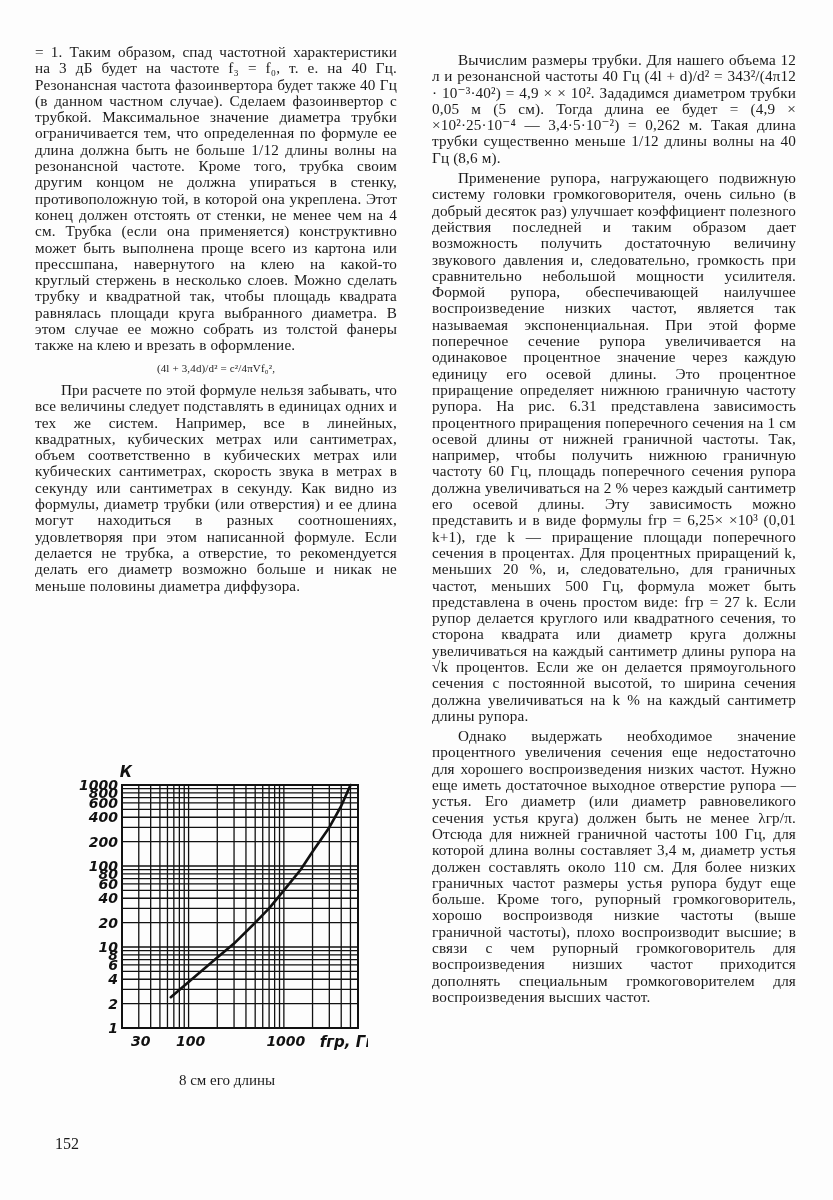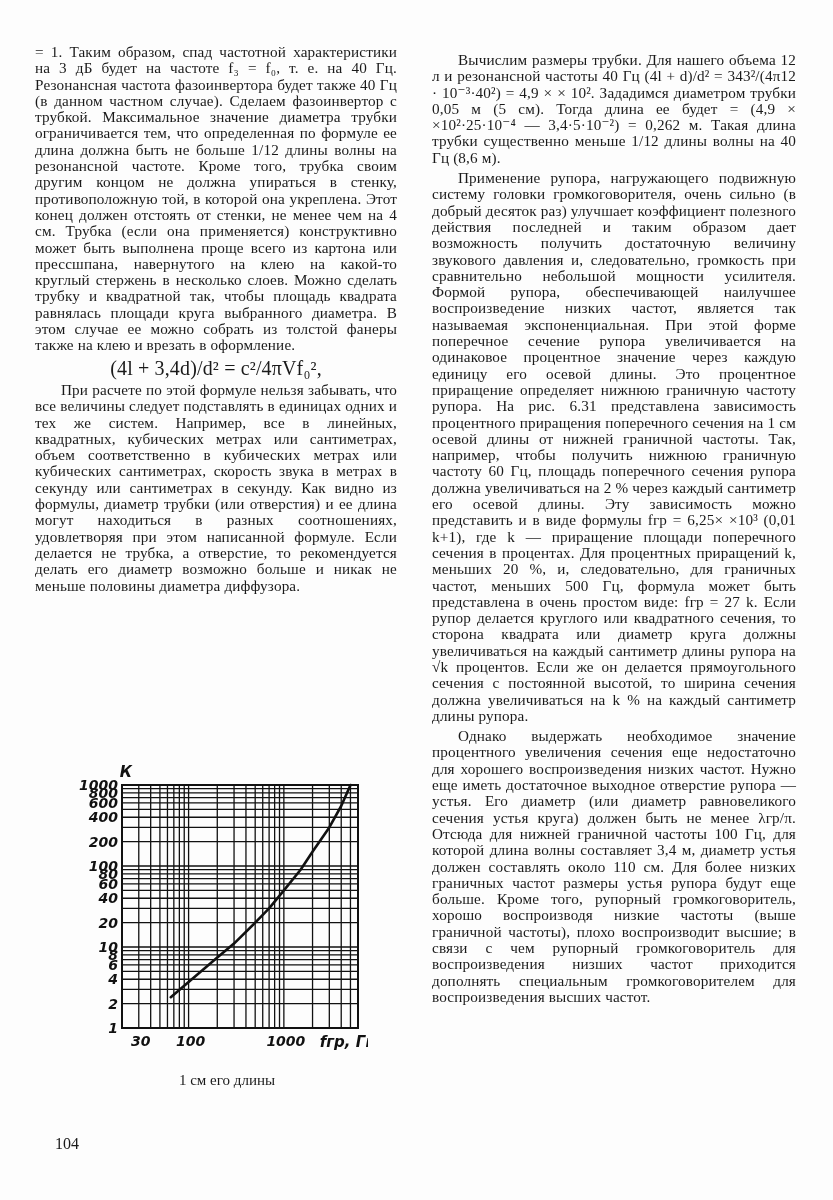--- a/index.html
+++ b/index.html
@@ -4,21 +4,21 @@
 <style>
   html, body { margin: 0; padding: 0; background: #fdfdfd; }
   body { width: 833px; height: 1200px; position: relative; overflow: hidden;
          font-family: "Liberation Serif", "DejaVu Serif", serif; color: #1a1a1a; }
   .col { position: absolute; top: 40px; width: 370px; font-size: 15.2px; line-height: 16.3px;
          text-align: justify; letter-spacing: 0.15px; }
   .col-left { left: 31px; }
   .col-right { left: 428px; top: 48px; width: 372px; }
   .col p { margin: 4px; text-indent: 0; }
   .col p.ind { text-indent: 26px; }
-  .formula { text-align: center; margin: 6px 0 6px 0; font-style: normal; font-size: 20px; }
+  .formula { text-align: center; margin: 6px 0 6px 0; font-style: normal; font-size: 11px; }
   .heading { text-align: center; font-family: "DejaVu Sans", "Liberation Sans", sans-serif;
              font-weight: bold; font-size: 13px; margin: 14px 0 6px 0; letter-spacing: 0.5px; }
   .chart-wrap { position: absolute; left: 78px; top: 760px; width: 290px; height: 300px; }
   .caption { position: absolute; left: 52px; top: 1072px; width: 350px; font-size: 15px;
              line-height: 16.5px; text-align: justify; }
   .caption .last { text-align: center; display: block; }
   .page-num { position: absolute; left: 55px; top: 1135px; font-size: 16px; }
   svg text { font-family: "DejaVu Sans", "Liberation Sans", sans-serif; font-style: italic; font-weight: bold; }
 </style>
 </head>
@@ -103,22 +103,22 @@
       <text x="40" y="30" text-anchor="end" font-size="14" fill="#111">1000</text>
       <text x="62.776545378213164" y="286" text-anchor="middle" font-size="14" fill="#111">30</text>
       <text x="112.59218668000517" y="286" text-anchor="middle" font-size="14" fill="#111">100</text>
       <text x="207.86406711393585" y="286" text-anchor="middle" font-size="14" fill="#111">1000</text>
       <text x="48" y="17" text-anchor="middle" font-size="15" fill="#111">К</text>
       <text x="270" y="287" text-anchor="middle" font-size="15" fill="#111">fгр, Гц</text>
     </svg>
 </div>
 
 <div class="caption">
-  <span class="last">1 см его длины</span>
+  <span class="last">8 см его длины</span>
 </div>
 
-<div class="page-num">104</div>
+<div class="page-num">152</div>
 
 <div class="col col-right">
   <p class="ind">Вычислим размеры трубки. Для нашего объема 12 л и резонансной частоты 40 Гц (4l + d)/d² = 343²/(4π12 · 10⁻³·40²) = 4,9 × × 10². Зададимся диаметром трубки 0,05 м (5 см). Тогда длина ее будет = (4,9 × ×10²·25·10⁻⁴ — 3,4·5·10⁻²) = 0,262 м. Такая длина трубки существенно меньше 1/12 длины волны на 40 Гц (8,6 м).</p>
   <p class="ind">Применение рупора, нагружающего подвижную систему головки громкоговорителя, очень сильно (в добрый десяток раз) улучшает коэффициент полезного действия последней и таким образом дает возможность получить достаточную величину звукового давления и, следовательно, громкость при сравнительно небольшой мощности усилителя. Формой рупора, обеспечивающей наилучшее воспроизведение низких частот, является так называемая экспоненциальная. При этой форме поперечное сечение рупора увеличивается на одинаковое процентное значение через каждую единицу его осевой длины. Это процентное приращение определяет нижнюю граничную частоту рупора. На рис. 6.31 представлена зависимость процентного приращения поперечного сечения на 1 см осевой длины от нижней граничной частоты. Так, например, чтобы получить нижнюю граничную частоту 60 Гц, площадь поперечного сечения рупора должна увеличиваться на 2 % через каждый сантиметр его осевой длины. Эту зависимость можно представить и в виде формулы fгр = 6,25× ×10³ (0,01 k+1), где k — приращение площади поперечного сечения в процентах. Для процентных приращений k, меньших 20 %, и, следовательно, для граничных частот, меньших 500 Гц, формула может быть представлена в очень простом виде: fгр = 27 k. Если рупор делается круглого или квадратного сечения, то сторона квадрата или диаметр круга должны увеличиваться на каждый сантиметр длины рупора на √k процентов. Если же он делается прямоугольного сечения с постоянной высотой, то ширина сечения должна увеличиваться на k % на каждый сантиметр длины рупора.</p>
   <p class="ind">Однако выдержать необходимое значение процентного увеличения сечения еще недостаточно для хорошего воспроизведения низких частот. Нужно еще иметь достаточное выходное отверстие рупора — устья. Его диаметр (или диаметр равновеликого сечения устья круга) должен быть не менее λгр/π. Отсюда для нижней граничной частоты 100 Гц, для которой длина волны составляет 3,4 м, диаметр устья должен составлять около 110 см. Для более низких граничных частот размеры устья рупора будут еще больше. Кроме того, рупорный громкоговоритель, хорошо воспроизводя низкие частоты (выше граничной частоты), плохо воспроизводит высшие; в связи с чем рупорный громкоговоритель для воспроизведения низших частот приходится дополнять специальным громкоговорителем для воспроизведения высших частот.</p>
 </div>
 
 </body></html>

